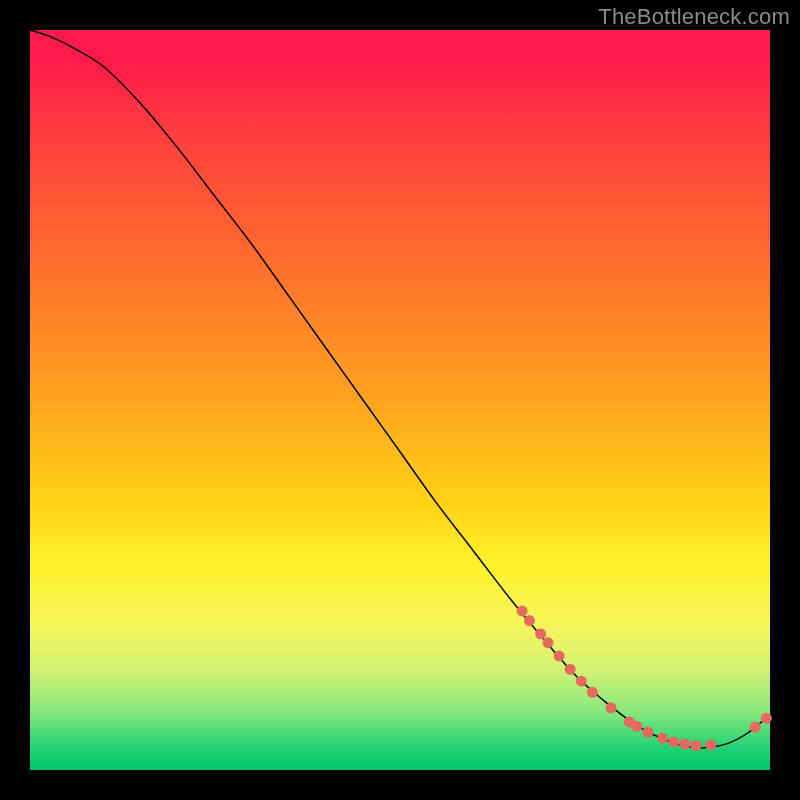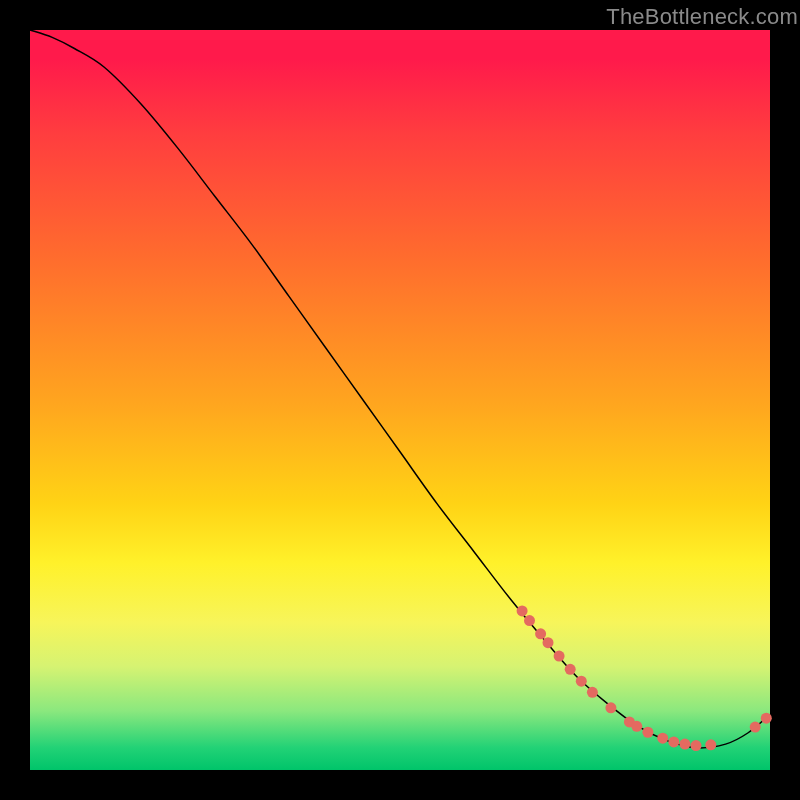--- a/index.html
+++ b/index.html
@@ -13,21 +13,21 @@
   }
   .frame {
     position: relative;
     width: 800px;
     height: 800px;
     background: #000;
   }
   .watermark {
     position: absolute;
     top: 4px;
-    right: 2px;
+    right: 10px;
     color: #8a8a8a;
     font-size: 22px;
     font-weight: 400;
     letter-spacing: 0.2px;
     user-select: none;
   }
   .plot-area {
     position: absolute;
     left: 30px;
     top: 30px;

